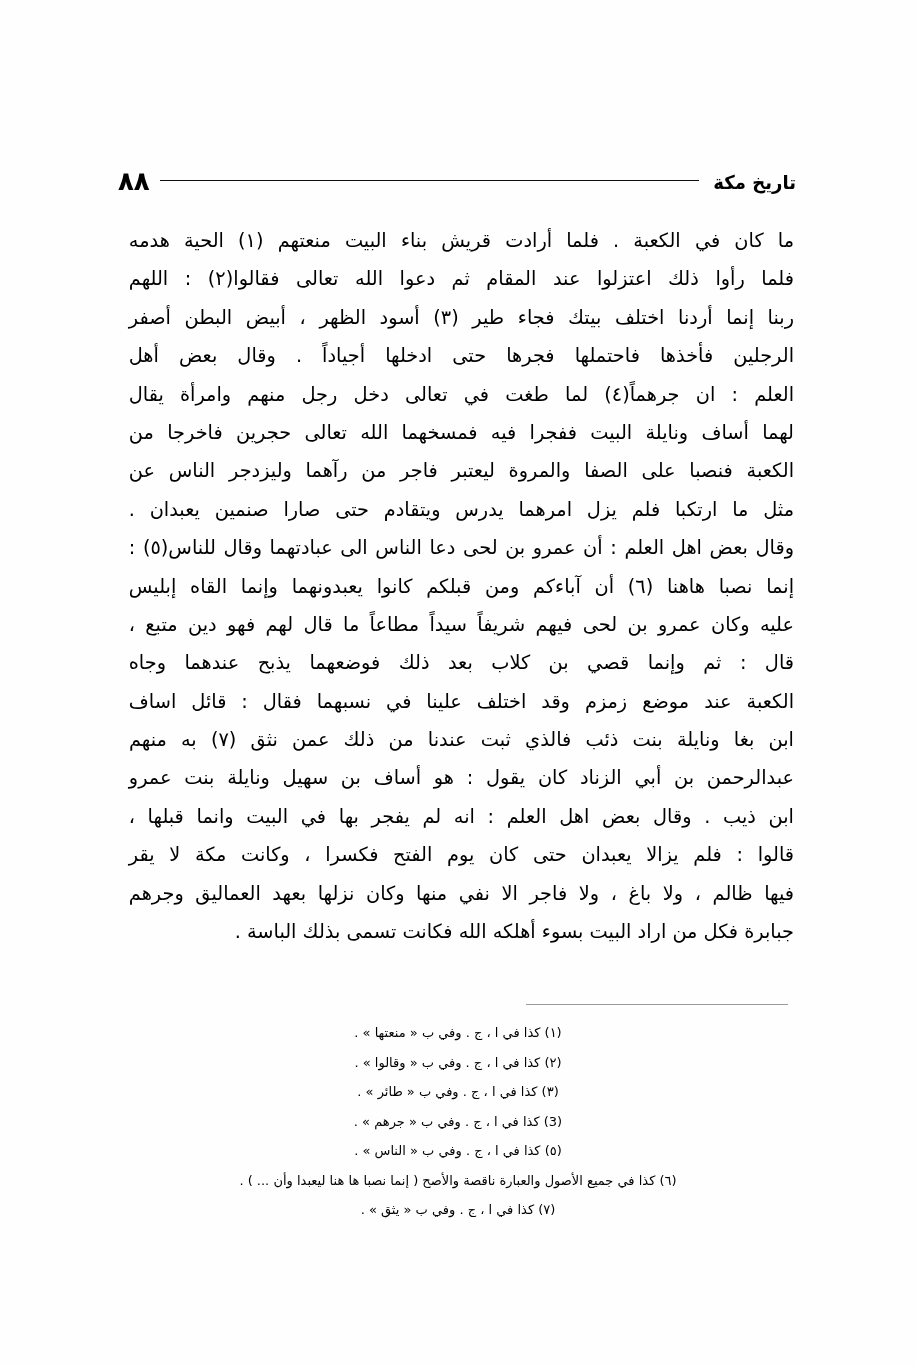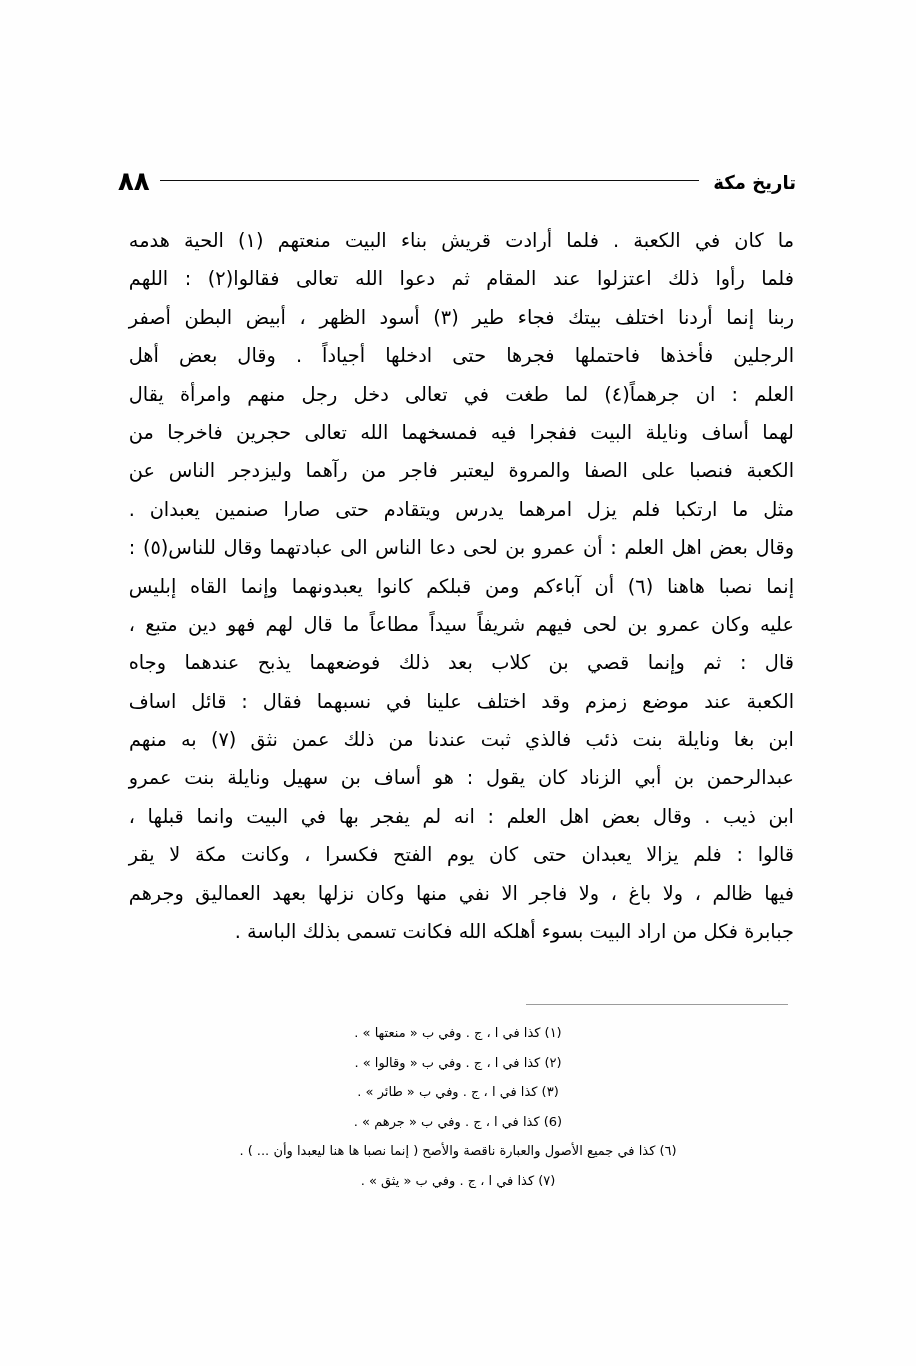--- a/index.html
+++ b/index.html
@@ -409,18 +409,19 @@
       </div>
     <div class="body-line last">جبابرة فكل من اراد البيت بسوء أهلكه الله فكانت تسمى بذلك الباسة .</div>
   </div>
 
   <div class="fn-rule"></div>
 
   <div class="footnotes">
     <div class="fn-item">(١) كذا في ا ، ج . وفي ب « منعتها » .</div>
     <div class="fn-item">(٢) كذا في ا ، ج . وفي ب « وقالوا » .</div>
     <div class="fn-item">(٣) كذا في ا ، ج . وفي ب « طائر » .</div>
-    <div class="fn-item">(6) كذا في ا ، ج . وفي ب « جرهم » .</div>
+    <div class="fn-item">(3) كذا في ا ، ج . وفي ب « جرهم » .</div>
+    <div class="fn-item">(٥) كذا في ا ، ج . وفي ب « الناس » .</div>
     <div class="fn-item wide">(٦) كذا في جميع الأصول والعبارة ناقصة والأصح ( إنما نصبا ها هنا ليعبدا وأن ... ) .</div>
     <div class="fn-item">(٧) كذا في ا ، ج . وفي ب « يثق » .</div>
   </div>
 
 </div>
 
 </body></html>

